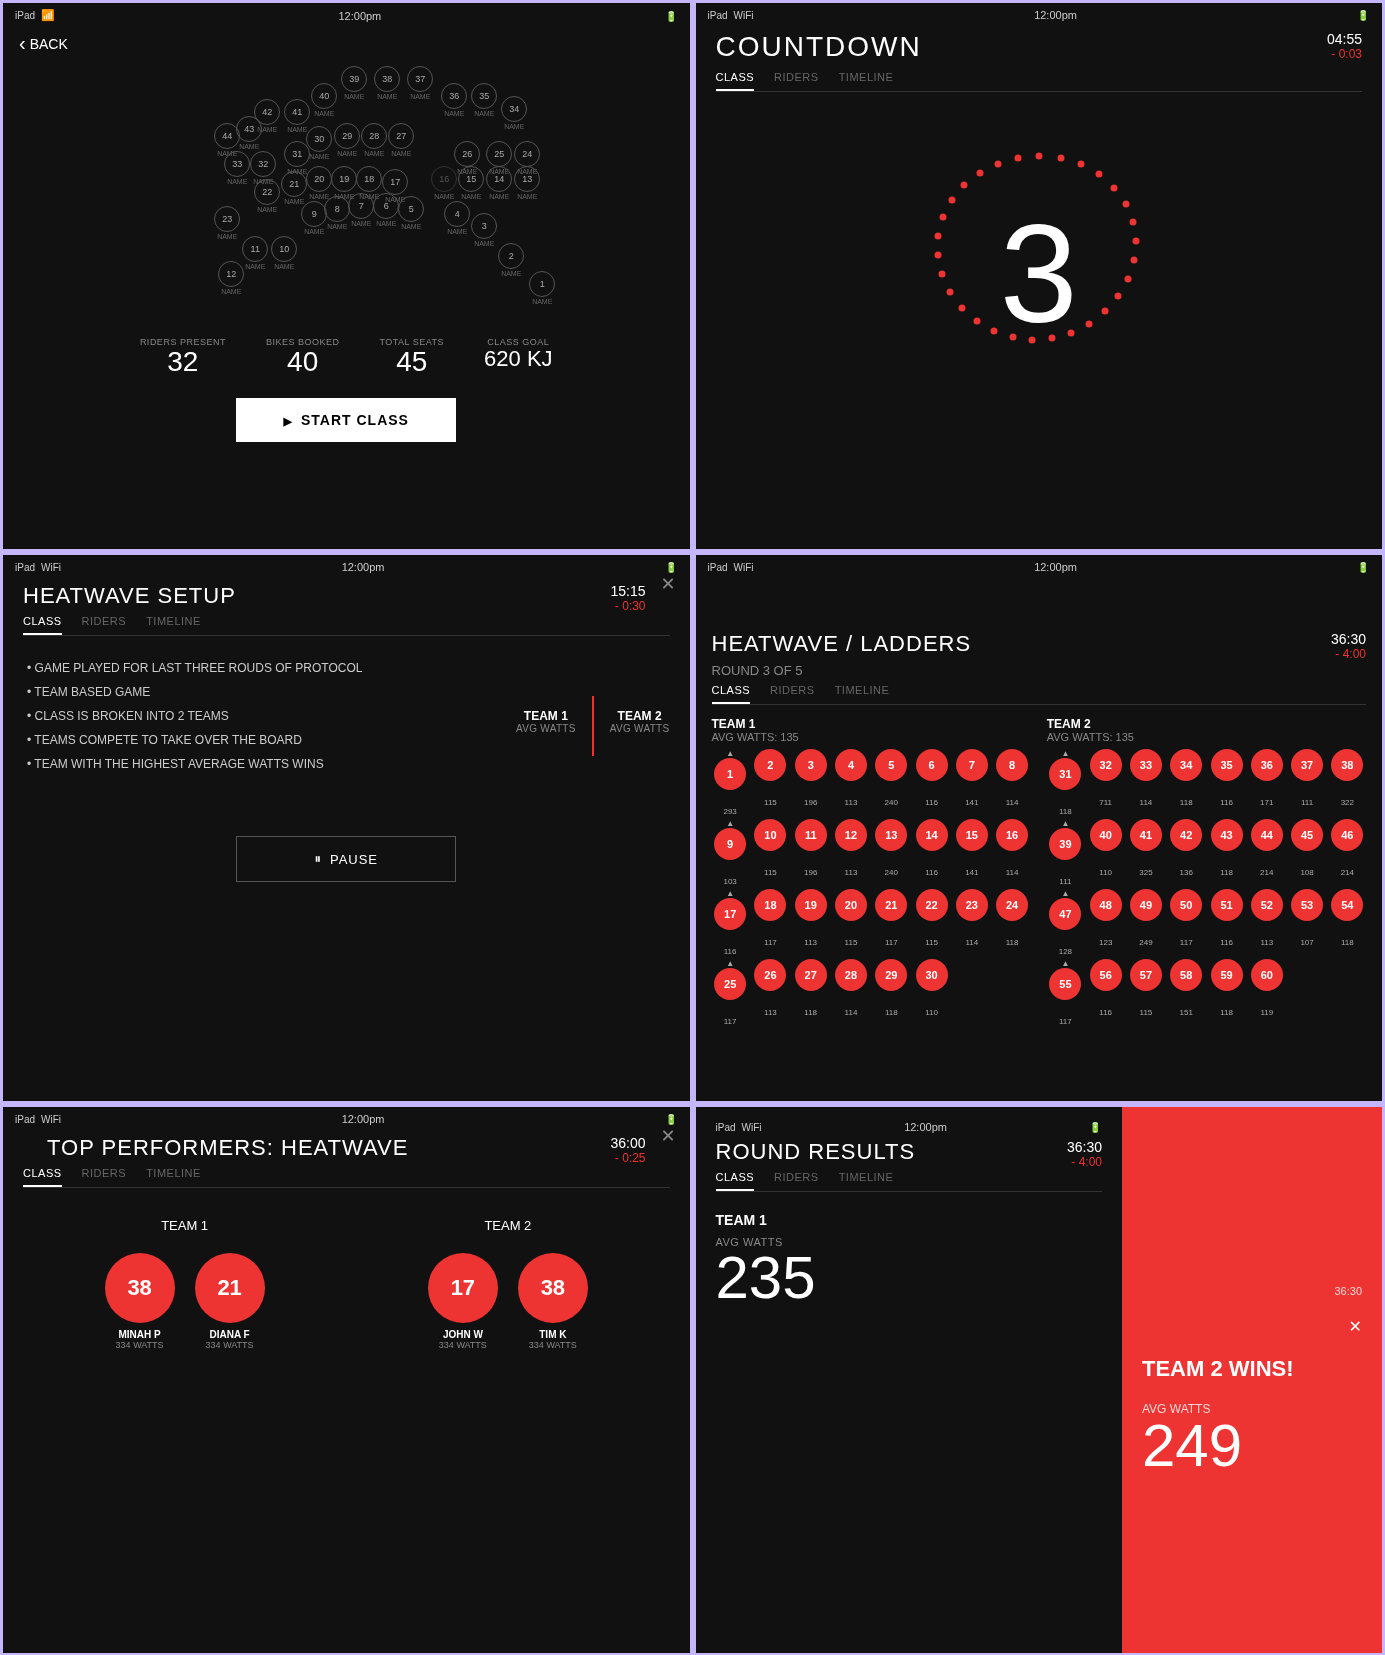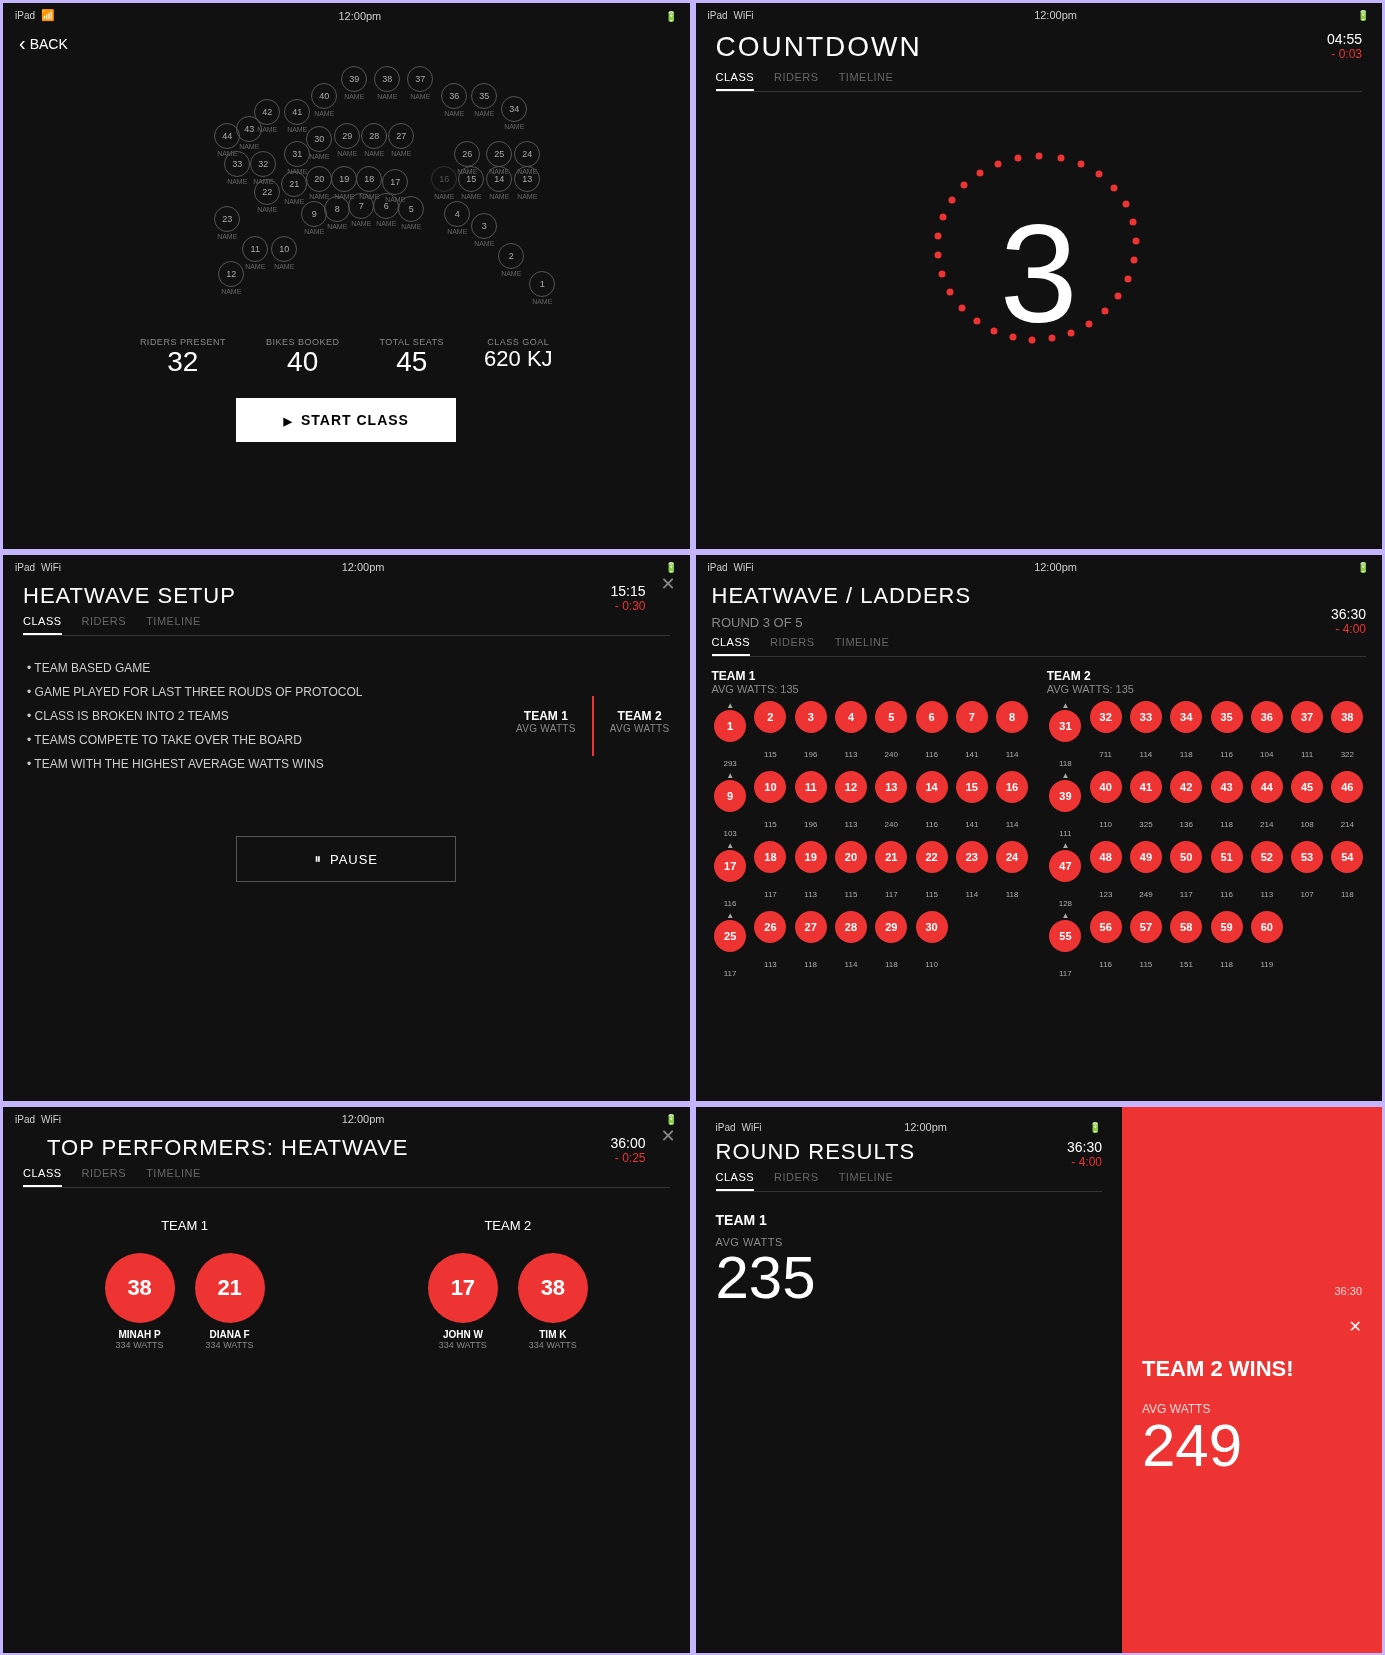--- a/index.html
+++ b/index.html
@@ -540,22 +540,22 @@
       </div>
       <div class="tabs-row">
         <span class="tab active">CLASS</span>
         <span class="tab">RIDERS</span>
         <span class="tab">TIMELINE</span>
       </div>
 
       <div style="display:flex;gap:30px;margin-top:20px;">
         <div style="flex:1;">
           <ul class="heatwave-rules">
+            <li>GAME PLAYED FOR LAST THREE ROUDS OF PROTOCOL</li>
             <li>TEAM BASED GAME</li>
-            <li>GAME PLAYED FOR LAST THREE ROUDS OF PROTOCOL</li>
             <li>CLASS IS BROKEN INTO 2 TEAMS</li>
             <li>TEAMS COMPETE TO TAKE OVER THE BOARD</li>
             <li>TEAM WITH THE HIGHEST AVERAGE WATTS WINS</li>
           </ul>
         </div>
         <div style="display:flex;align-items:center;gap:16px;padding-top:10px;">
           <div class="team-col">
             <div class="team-name">TEAM 1</div>
             <div class="team-avg">AVG WATTS</div>
           </div>
@@ -577,21 +577,21 @@
   <div class="panel panel-ladders">
     <div class="status-bar">
       <div style="display:flex;gap:6px;align-items:center;">
         <span style="font-size:10px;color:#ccc;">iPad</span>
         <span style="font-size:10px;color:#ccc;">WiFi</span>
       </div>
       <span style="font-size:11px;color:#ccc;">12:00pm</span>
       <span style="font-size:10px;color:#ccc;">🔋</span>
     </div>
     <div class="inner">
-      <div style="display:flex;justify-content:space-between;align-items:flex-end;">
+      <div style="display:flex;justify-content:space-between;align-items:flex-start;margin-top:48px;">
         <div>
           <div class="panel-title-md">HEATWAVE / LADDERS</div>
           <div class="panel-subtitle">ROUND 3 OF 5</div>
         </div>
         <div style="text-align:right;color:#fff;">
           <div style="font-size:14px;font-weight:500;">36:30</div>
           <div style="font-size:12px;color:#e33;">- 4:00</div>
         </div>
       </div>
       <div class="tabs-row">
@@ -788,21 +788,21 @@
                 <div class="rider-watts">118</div>
               </div>
               <div class="rider-node">
                 <div class="rider-arrow"></div>
                 <div class="rider-circle">35</div>
                 <div class="rider-watts">116</div>
               </div>
               <div class="rider-node">
                 <div class="rider-arrow"></div>
                 <div class="rider-circle">36</div>
-                <div class="rider-watts">104</div>
+                <div class="rider-watts">171</div>
               </div>
               <div class="rider-node">
                 <div class="rider-arrow"></div>
                 <div class="rider-circle">37</div>
                 <div class="rider-watts">111</div>
               </div>
               <div class="rider-node">
                 <div class="rider-arrow"></div>
                 <div class="rider-circle">38</div>
                 <div class="rider-watts">322</div>

